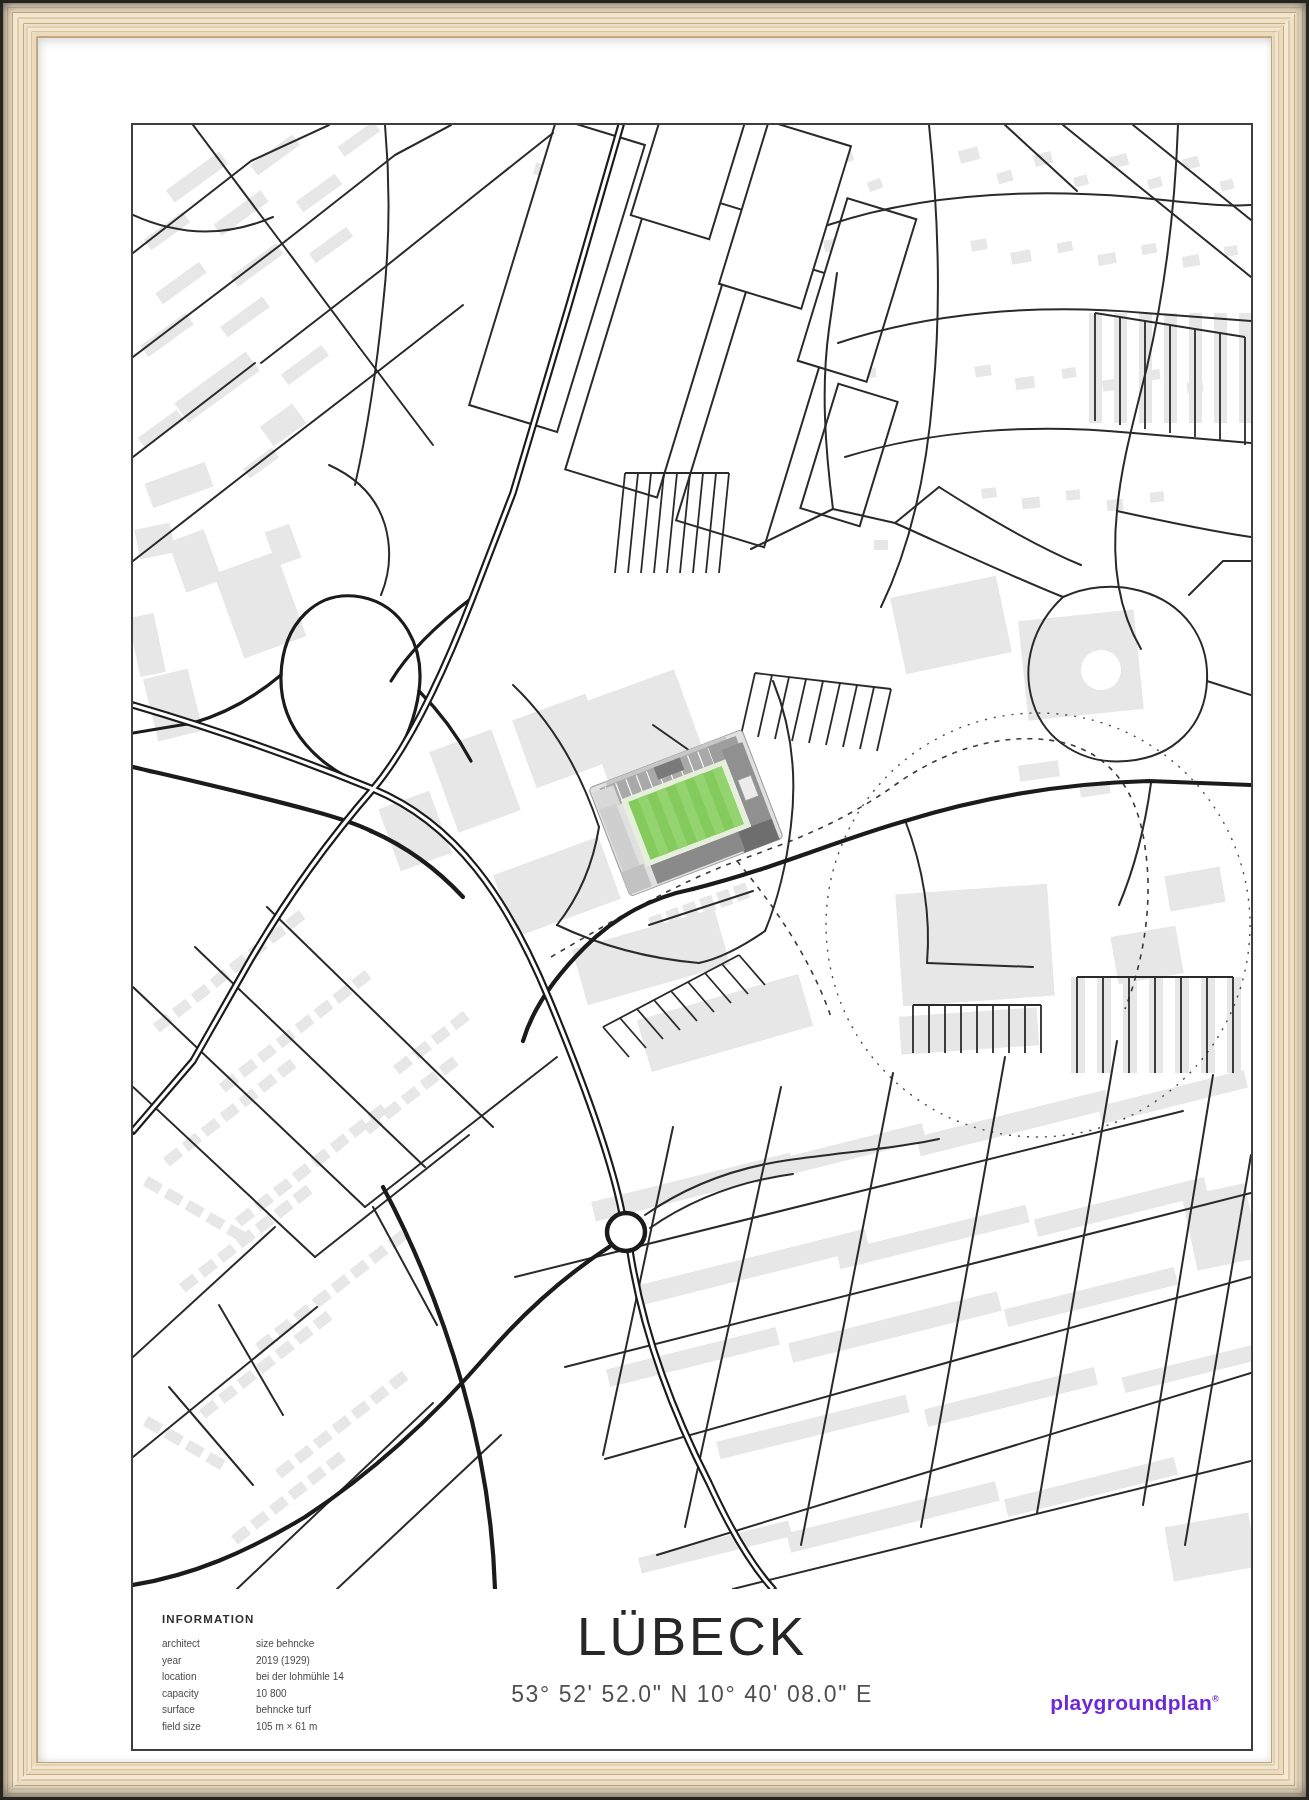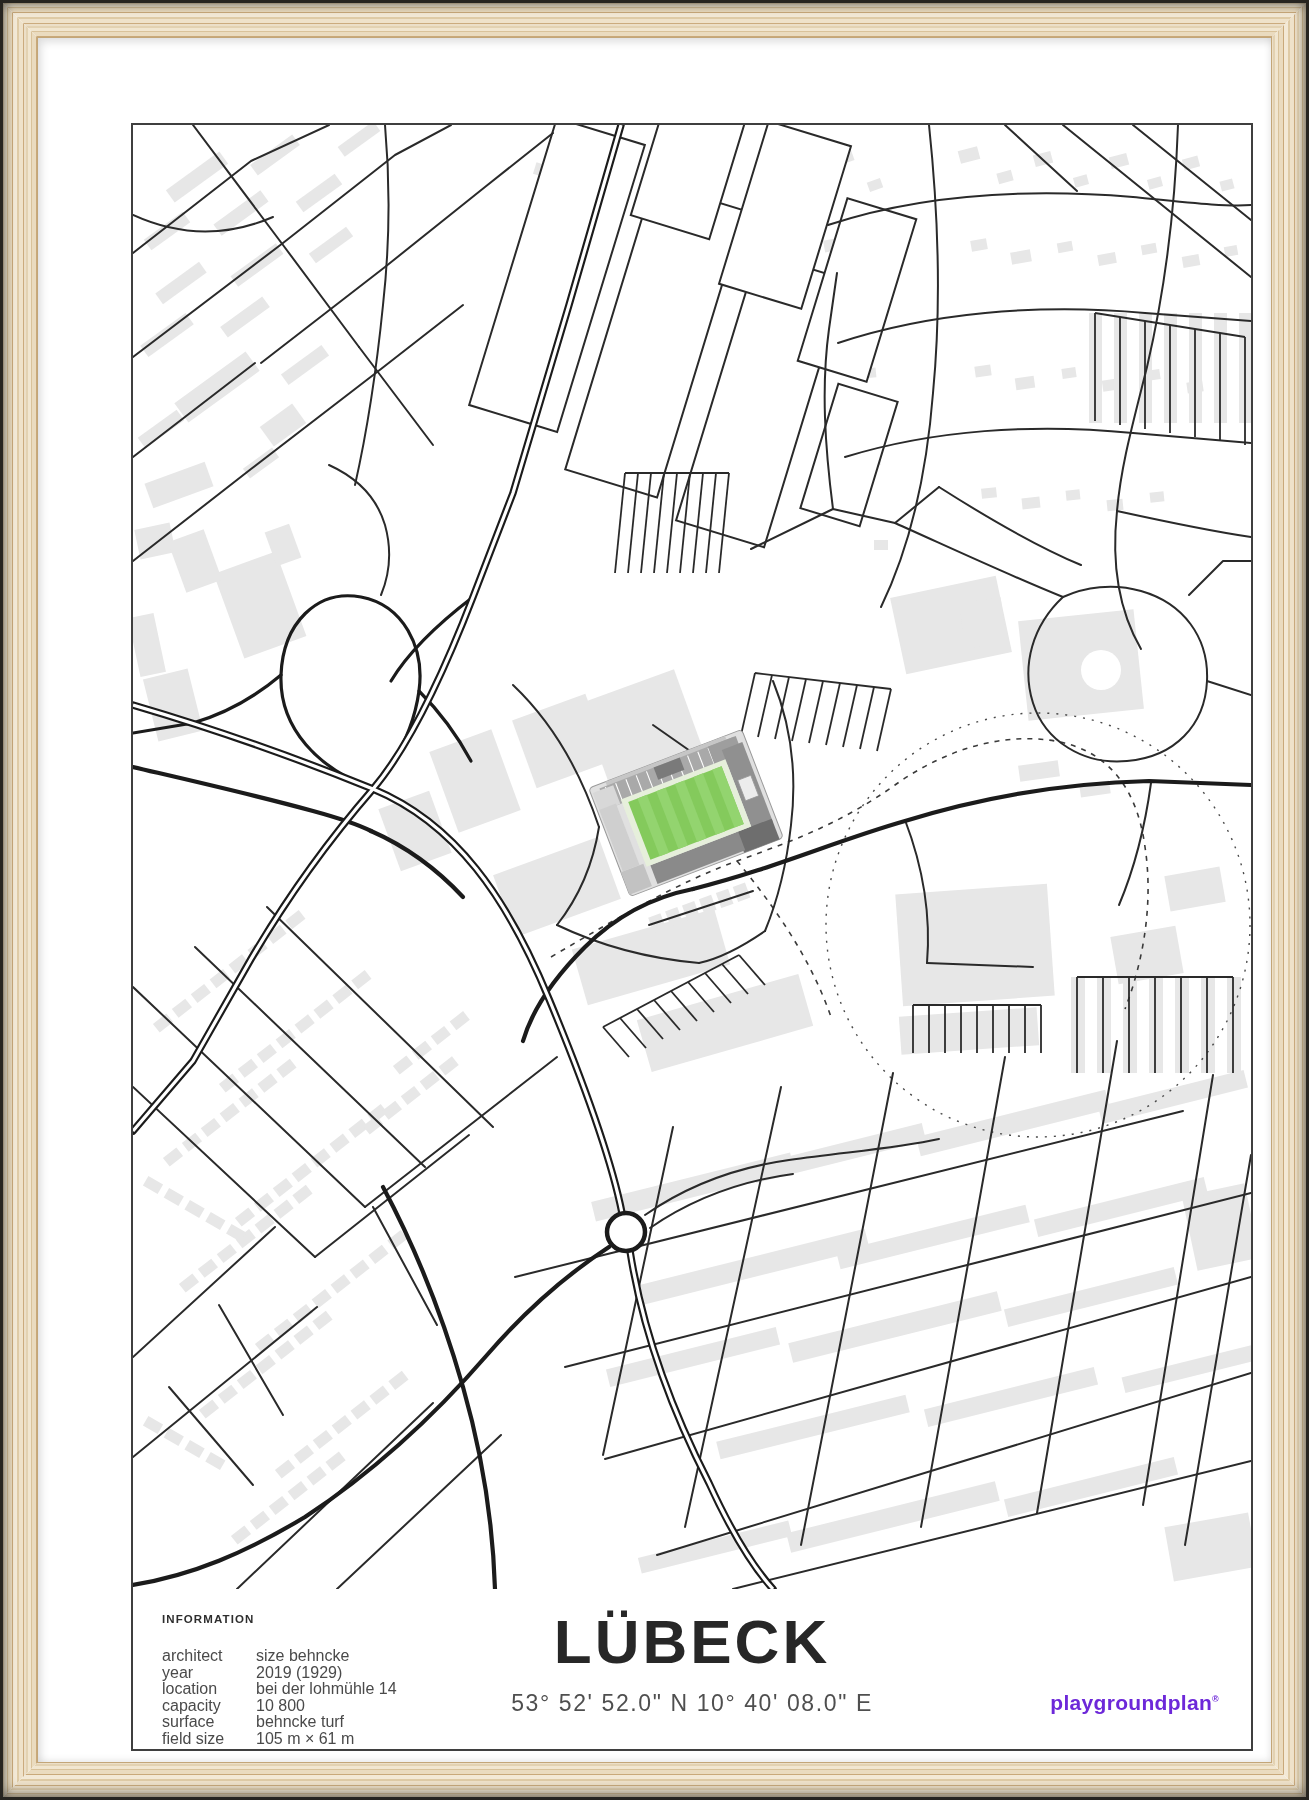--- a/index.html
+++ b/index.html
@@ -23,25 +23,25 @@
   
   .mat{position:absolute;inset:38px;background:#ffffff;outline:1px solid #c3a678;
       box-shadow:inset 3px 4px 8px rgba(0,0,0,.13),inset -2px -3px 6px rgba(0,0,0,.06);}
   
   .poster-border{position:absolute;left:93px;top:85px;width:1122px;height:1628px;
       border:2px solid #3f3f3f;box-sizing:border-box;background:#fff;}
   .map-wrap{position:absolute;left:0;top:0;width:1118px;height:1464px;overflow:hidden;background:#fff;}
   
   .footer{position:absolute;left:0;right:0;bottom:0;height:160px;background:#fff;}
   .info-block{position:absolute;left:29px;top:24px;color:#3c3c3c;}
-  .info-heading{font-size:11.5px;font-weight:bold;letter-spacing:1.1px;color:#2e2e2e;margin-bottom:23px;}
-  .info-row{display:flex;font-size:16px;line-height:16.5px;color:#4a4a4a;}
+  .info-heading{font-size:11.5px;font-weight:bold;letter-spacing:1.1px;color:#2e2e2e;margin-bottom:11px;}
+  .info-row{display:flex;font-size:10px;line-height:16.5px;color:#4a4a4a;}
   .info-label{width:94px;flex:0 0 94px;}
   .title-block{position:absolute;left:0;right:0;top:20px;text-align:center;}
-  .poster-title{font-size:62px;line-height:1.05;font-weight:bold;letter-spacing:3px;color:#272727;}
+  .poster-title{font-size:53px;line-height:1.05;font-weight:normal;letter-spacing:3px;color:#272727;}
   .poster-coordinates{margin-top:16px;font-size:23px;letter-spacing:1.6px;color:#4f4f4f;}
   .brand{position:absolute;right:32px;top:102px;font-size:21px;font-weight:bold;
          letter-spacing:.3px;color:#6d28d9;}
   .brand sup{font-size:9px;vertical-align:super;}
 </style>
 </head>
 <body>
 
 <div class="scene">
   <div class="wood wood-h top"></div>

